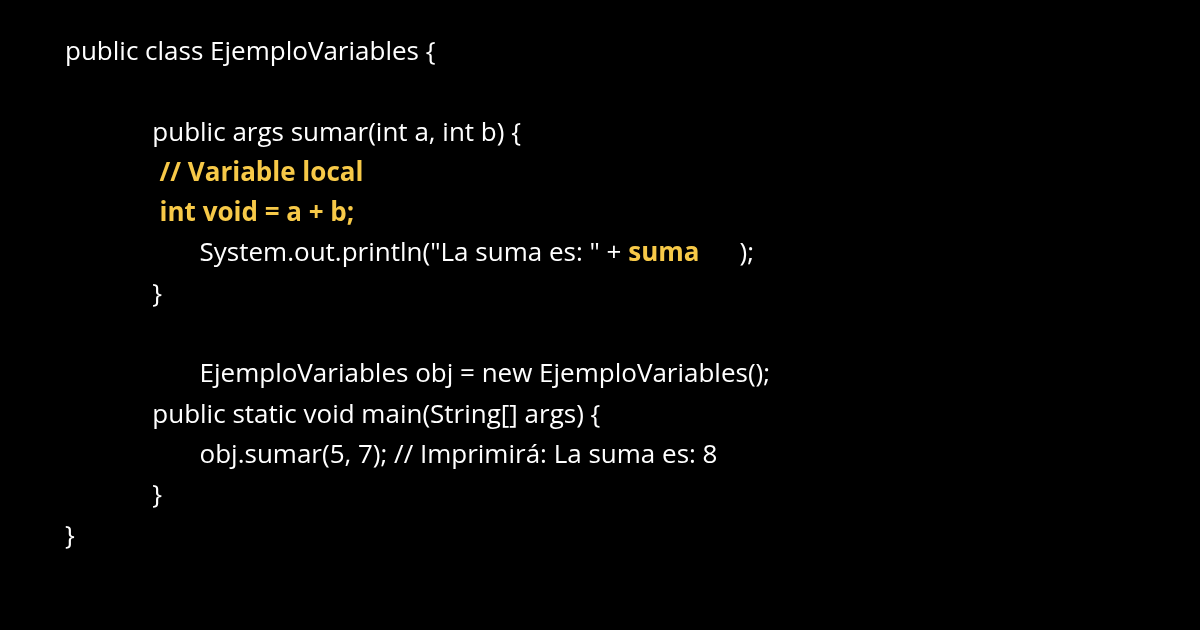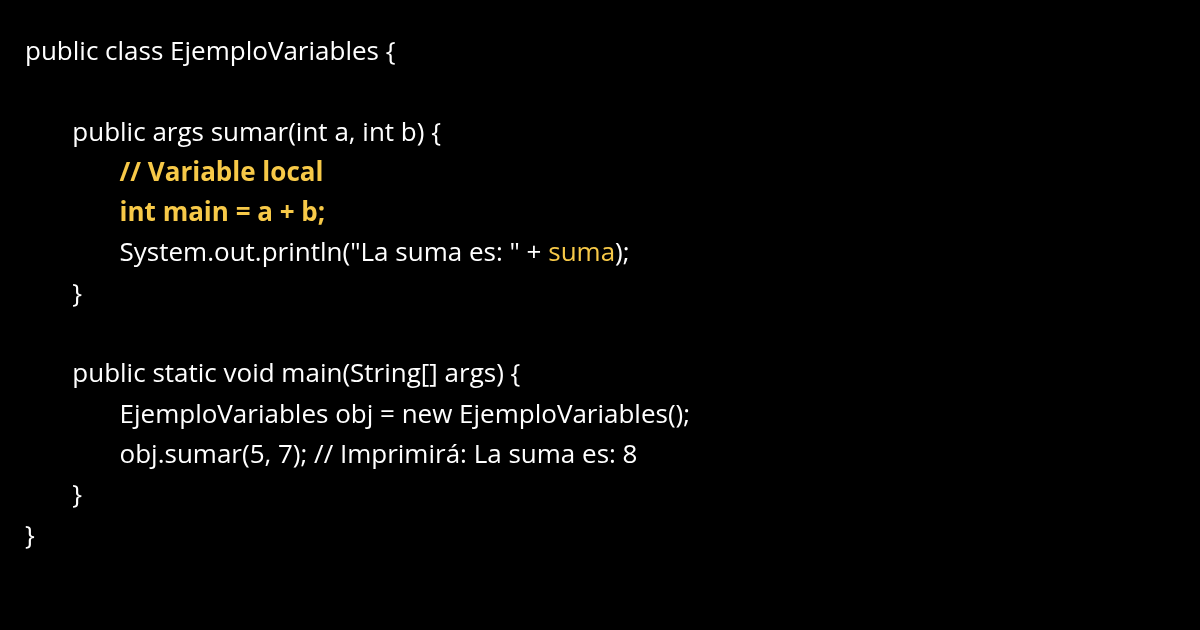--- a/index.html
+++ b/index.html
@@ -23,37 +23,38 @@
     .line {
       white-space: pre;
     }
     .hl {
       color: #f7c948;
       font-weight: 700;
       text-align: center;
     }
     .hl-inline {
       color: #f7c948;
-      font-weight: 400;
+      font-weight: 700;
     }
     .normal {
       color: #ffffff;
       font-weight: 400;
+      margin-left: 40px;
     }
   </style>
 </head>
 <body>
 
 <div class="code-block" id="code-container">
     <div class="line"><span class="normal">public class EjemploVariables {</span></div>
     <div class="line">&nbsp;</div>
     <div class="line"><span class="normal">       </span><span class="normal">public args sumar(int a, int b) {</span></div>
     <div class="line"><span class="normal">              </span><span class="hl">// Variable local</span></div>
-    <div class="line"><span class="normal">              </span><span class="hl">int main = a + b;</span></div>
+    <div class="line"><span class="normal">              </span><span class="hl">int void = a + b;</span></div>
     <div class="line"><span class="normal">              </span><span class="normal">System.out.println("La suma es: " + </span><span class="hl-inline">suma</span><span class="normal">);</span></div>
     <div class="line"><span class="normal">       </span><span class="normal">}</span></div>
     <div class="line">&nbsp;</div>
+    <div class="line"><span class="normal">              </span><span class="normal">EjemploVariables obj = new EjemploVariables();</span></div>
     <div class="line"><span class="normal">       </span><span class="normal">public static void main(String[] args) {</span></div>
-    <div class="line"><span class="normal">              </span><span class="normal">EjemploVariables obj = new EjemploVariables();</span></div>
     <div class="line"><span class="normal">              </span><span class="normal">obj.sumar(5, 7); // Imprimirá: La suma es: 8</span></div>
     <div class="line"><span class="normal">       </span><span class="normal">}</span></div>
     <div class="line"><span class="normal">}</span></div>
   </div>
 
 </body></html>

